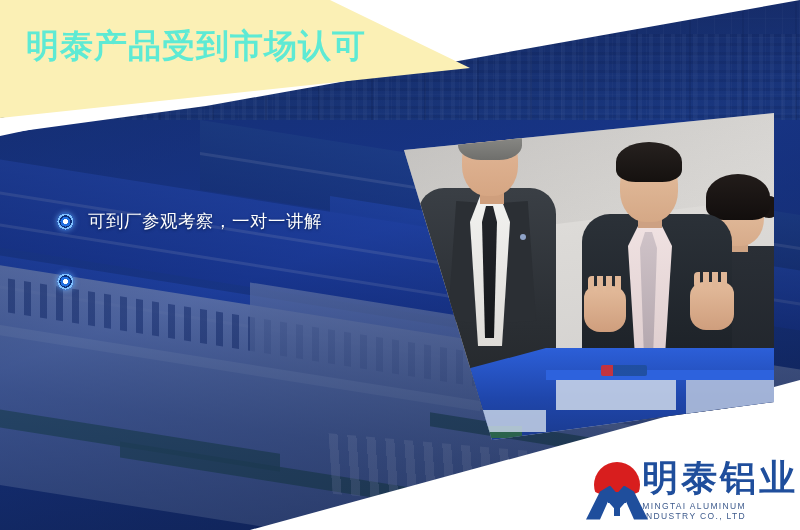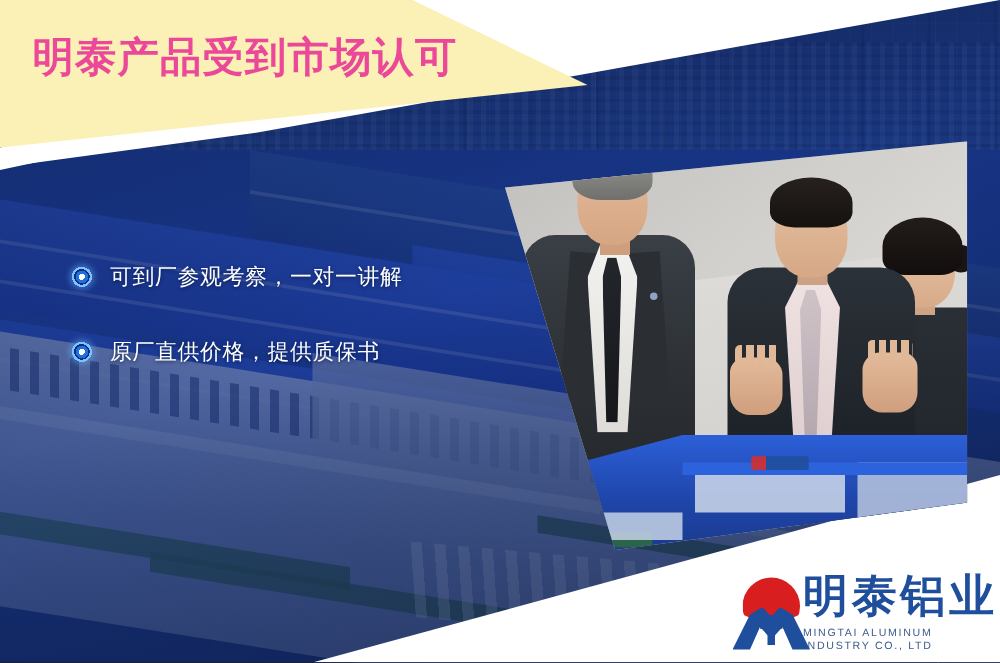--- a/index.html
+++ b/index.html
@@ -106,21 +106,21 @@
   .wedge-white-bottom{
     position:absolute;left:0;top:380px;width:800px;height:150px;
     background:#ffffff;
     clip-path:polygon(800px 0, 800px 150px, 250px 150px);
   }
 
   
   .title{
     position:absolute;left:26px;top:24px;
     font-size:33px;font-weight:bold;letter-spacing:1px;
-    color:#ec4899;white-space:nowrap;
+    color:#5eead4;white-space:nowrap;
     font-family:"DejaVu Sans","Liberation Sans",sans-serif;
   }
 
   
   .bullets{position:absolute;left:56px;top:208px;width:340px;}
   .bullet{display:flex;align-items:center;height:26px;margin-bottom:34px;}
   .bullet-icon{
     width:19px;height:19px;flex:0 0 19px;margin-right:13px;
     border-radius:50%;
     background:
@@ -341,21 +341,20 @@
 
   <div class="title">明泰产品受到市场认可</div>
 
   <div class="bullets">
     <div class="bullet">
       <span class="bullet-icon"></span>
       <span class="bullet-text">可到厂参观考察，一对一讲解</span>
     </div>
     <div class="bullet">
       <span class="bullet-icon"></span>
-      <span class="bullet-text">原厂直供价格，提供质保书</span>
     </div>
   </div>
 
   <div class="photo-wrap">
     <div class="photo">
       <div class="studio-shadow"></div>
 
       <div class="person p1-body"></div>
       <div class="person p1-lapelL"></div>
       <div class="person p1-lapelR"></div>

